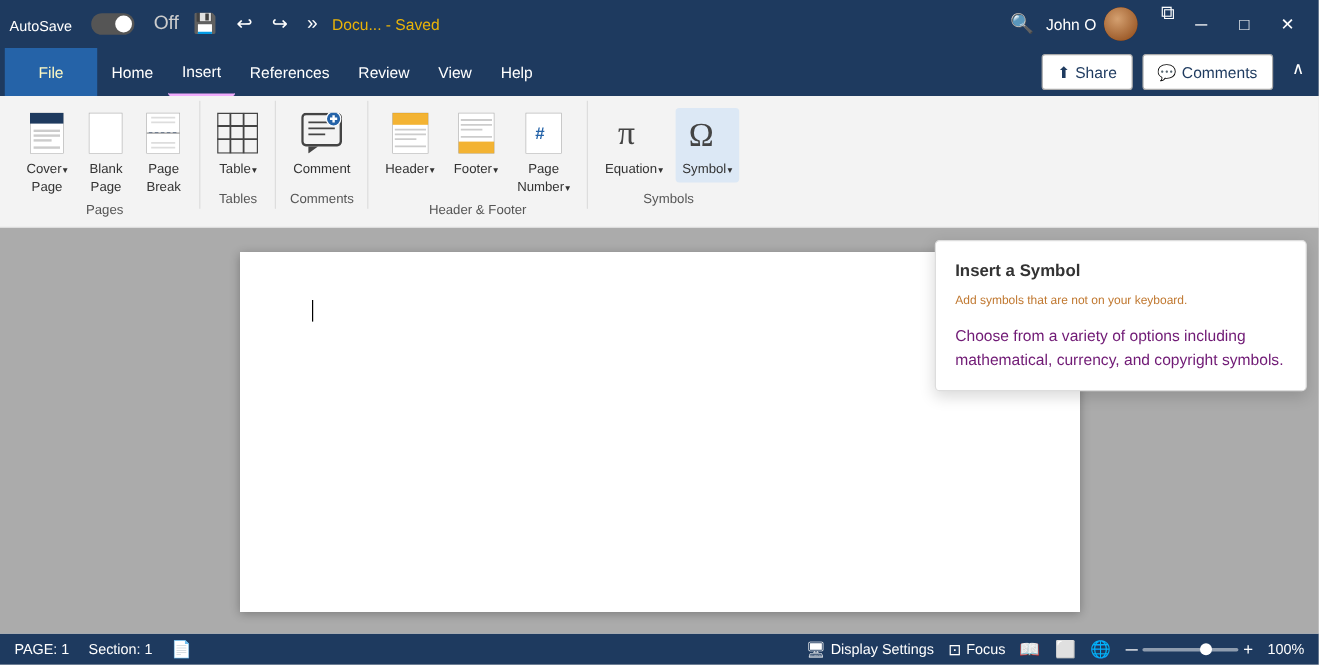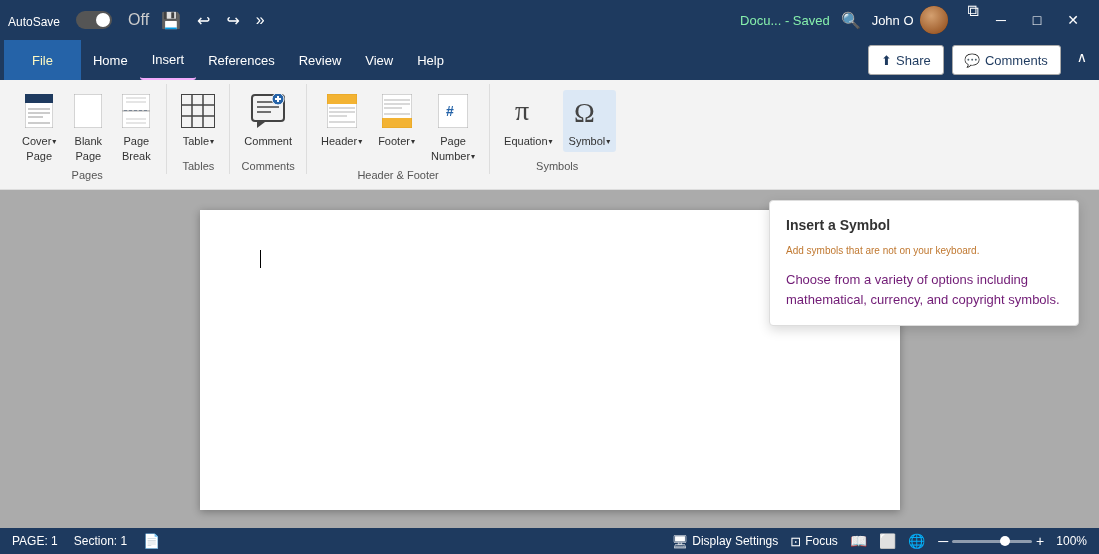--- a/index.html
+++ b/index.html
@@ -11,21 +11,21 @@
       height: 40px; padding: 0 8px; gap: 8px;
     }
     .title-autosave { display: flex; align-items: flex-end; gap: 16px; font-size: 12px; }
     .toggle-switch {
       background: #555; border-radius: 10px; width: 36px; height: 18px;
       display: flex; align-items: center; padding: 2px; position: relative;
     }
     .toggle-knob { width: 14px; height: 14px; background: white; border-radius: 50%; margin-left: 18px; }
     .toggle-label { font-size: 16px; color: #ccc; }
     .title-icon { color: white; font-size: 16px; cursor: pointer; padding: 2px 4px; }
-    .title-center { flex: 1; text-align: right; font-size: 13px; color: #86efac; }
+    .title-center { flex: 1; text-align: left; font-size: 13px; color: #eab308; }
     .title-user { display: flex; align-items: center; gap: 6px; font-size: 13px; }
     .avatar { width: 28px; height: 28px; border-radius: 50%; background: #8B4513; display: flex; align-items: center; justify-content: center; overflow: hidden; }
     .avatar-img { width: 28px; height: 28px; background: radial-gradient(circle at 40% 35%, #d4a070, #8B4513); border-radius: 50%; }
     .window-controls { display: flex; gap: 0; margin-left: 8px; }
     .win-btn { width: 36px; height: 40px; display: flex; align-items: center; justify-content: center; cursor: pointer; color: white; font-size: 14px; }
     .title-bar-left { display: flex; align-items: center; gap: 8px; }
 
     
     .menu-bar {
       display: flex; align-items: center; background: #1e3a5f; height: 40px;
@@ -88,21 +88,21 @@
     }
     .doc-page {
       background: white; width: 700px; min-height: 300px; box-shadow: 0 2px 8px rgba(0,0,0,0.3);
       padding: 40px 60px; position: relative;
     }
     .cursor { display: inline-block; width: 1px; height: 18px; background: black; animation: blink 1s step-end infinite; vertical-align: middle; }
     @keyframes blink { 50% { opacity: 0; } }
 
     
     .tooltip-overlay {
-      position: absolute; right: 20px; top: 10px; background: white;
+      position: absolute; right: 10px; top: 10px; background: white;
       border: 1px solid #ddd; border-radius: 4px; padding: 16px;
       width: 310px; box-shadow: 0 4px 12px rgba(0,0,0,0.15); z-index: 100;
     }
     .tooltip-title { font-size: 14px; font-weight: 600; color: #333; margin-bottom: 10px; }
     .tooltip-text { font-size: 10px; color: #c07830; line-height: 1.5; margin-bottom: 12px; }
     .tooltip-text2 { font-size: 13px; color: #701a75; line-height: 1.5; }
 
     
     .status-bar {
       background: #1e3a5f; color: white; height: 26px; display: flex;

